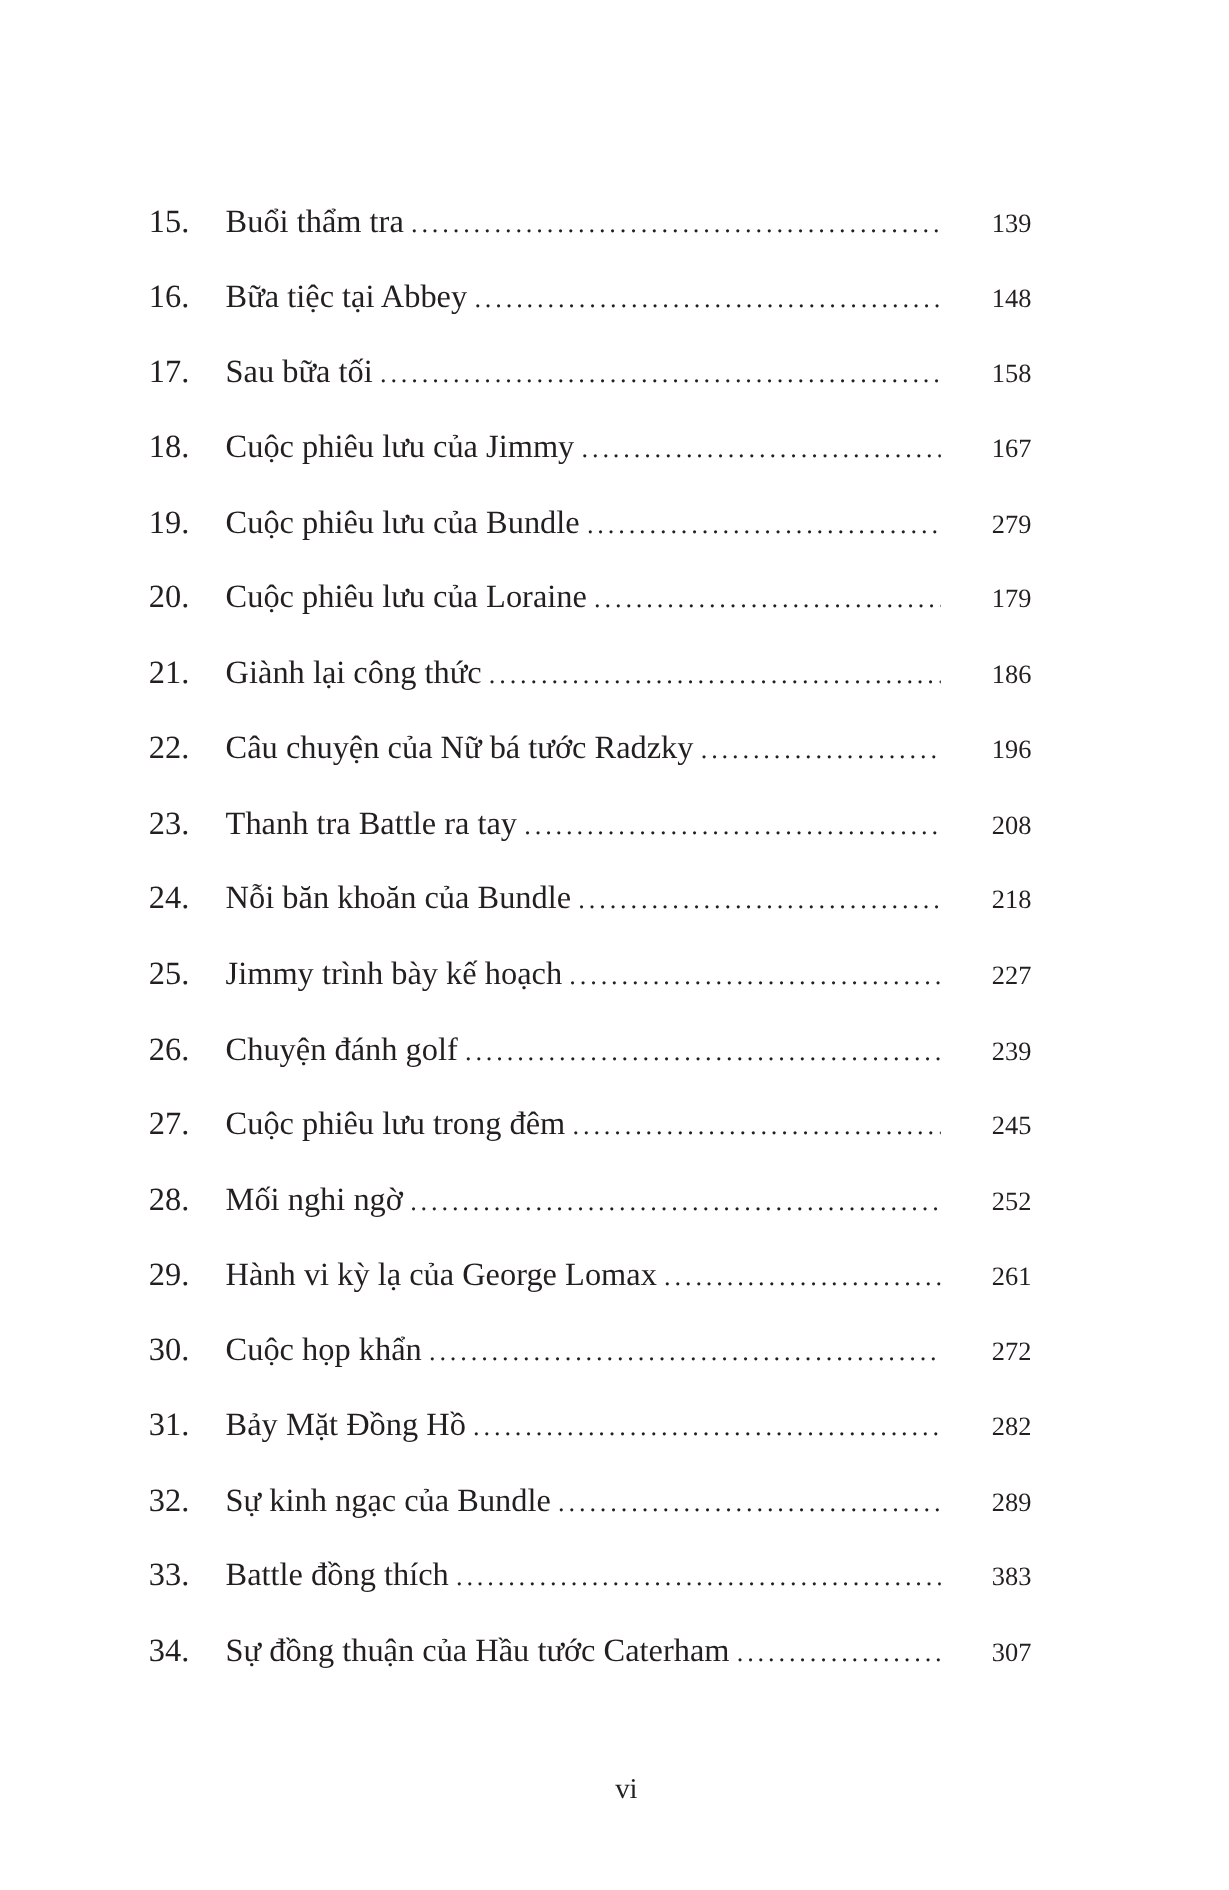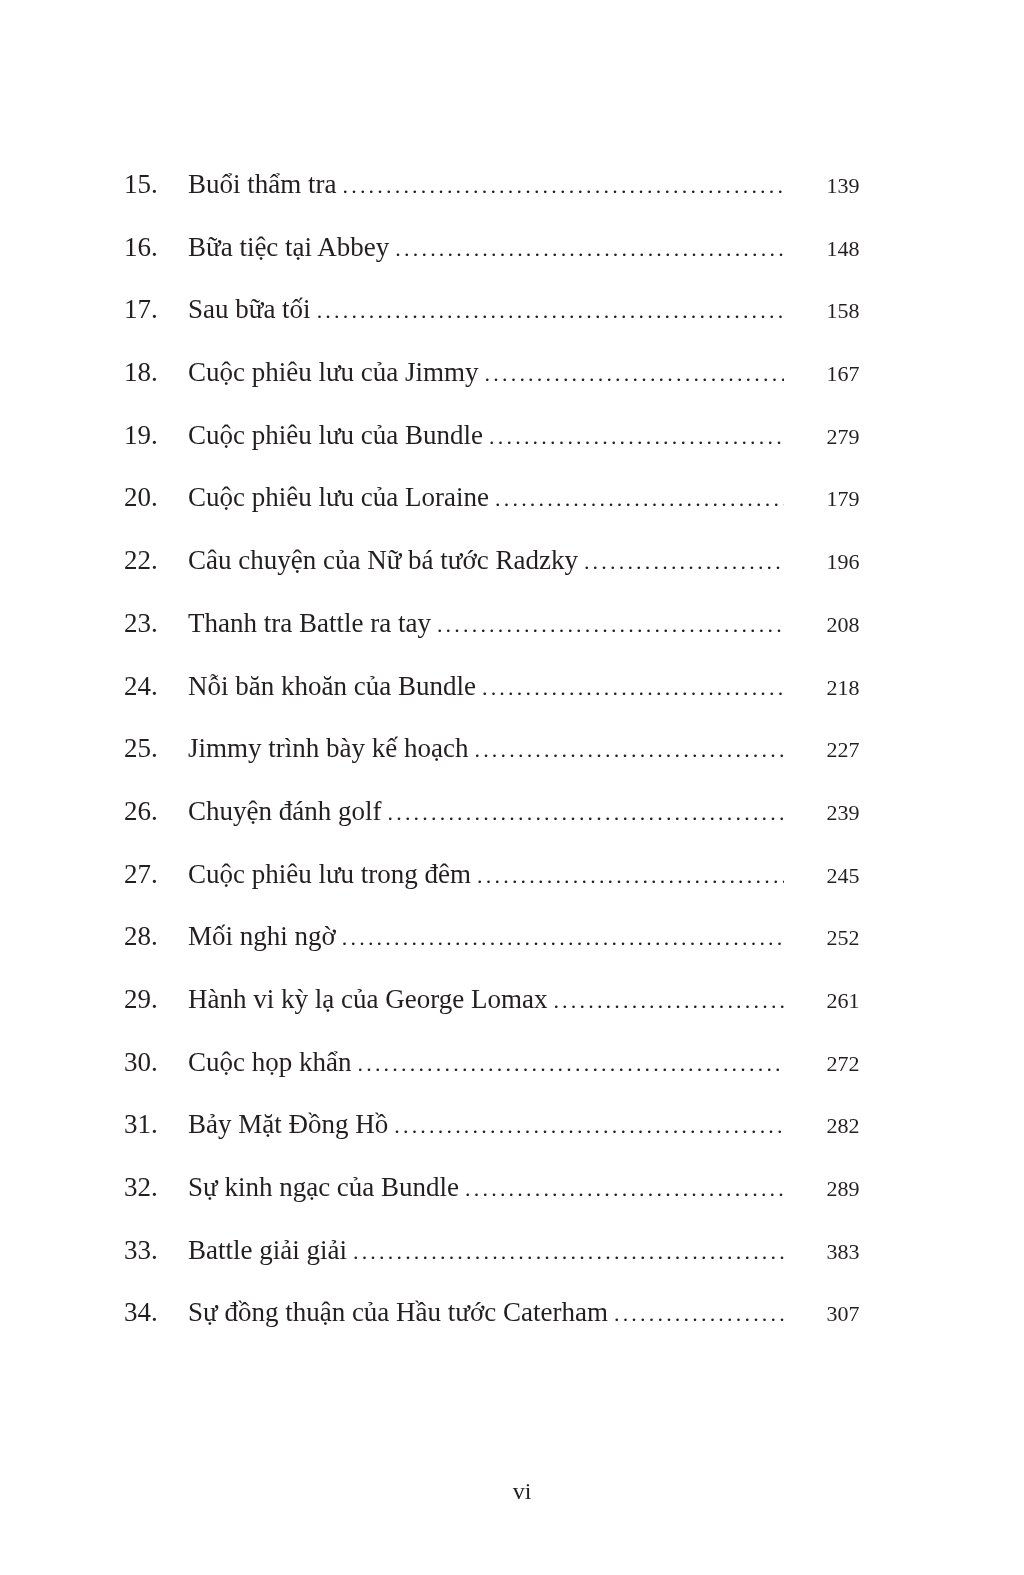--- a/index.html
+++ b/index.html
@@ -101,20 +101,26 @@
     <span class="leader"></span>
     <span class="page">279</span>
   </li>
   <li class="toc-entry">
     <span class="num">20.</span>
     <span class="title">Cuộc phiêu lưu của Loraine</span>
     <span class="leader"></span>
     <span class="page">179</span>
   </li>
   <li class="toc-entry">
+    <span class="num">21.</span>
+    <span class="title">Giành lại công thức</span>
+    <span class="leader"></span>
+    <span class="page">186</span>
+  </li>
+  <li class="toc-entry">
     <span class="num">22.</span>
     <span class="title">Câu chuyện của Nữ bá tước Radzky</span>
     <span class="leader"></span>
     <span class="page">196</span>
   </li>
   <li class="toc-entry">
     <span class="num">23.</span>
     <span class="title">Thanh tra Battle ra tay</span>
     <span class="leader"></span>
     <span class="page">208</span>
@@ -168,21 +174,21 @@
     <span class="page">282</span>
   </li>
   <li class="toc-entry">
     <span class="num">32.</span>
     <span class="title">Sự kinh ngạc của Bundle</span>
     <span class="leader"></span>
     <span class="page">289</span>
   </li>
   <li class="toc-entry">
     <span class="num">33.</span>
-    <span class="title">Battle giải giải</span>
+    <span class="title">Battle đồng thích</span>
     <span class="leader"></span>
     <span class="page">383</span>
   </li>
   <li class="toc-entry">
     <span class="num">34.</span>
     <span class="title">Sự đồng thuận của Hầu tước Caterham</span>
     <span class="leader"></span>
     <span class="page">307</span>
   </li>
 </ol>

